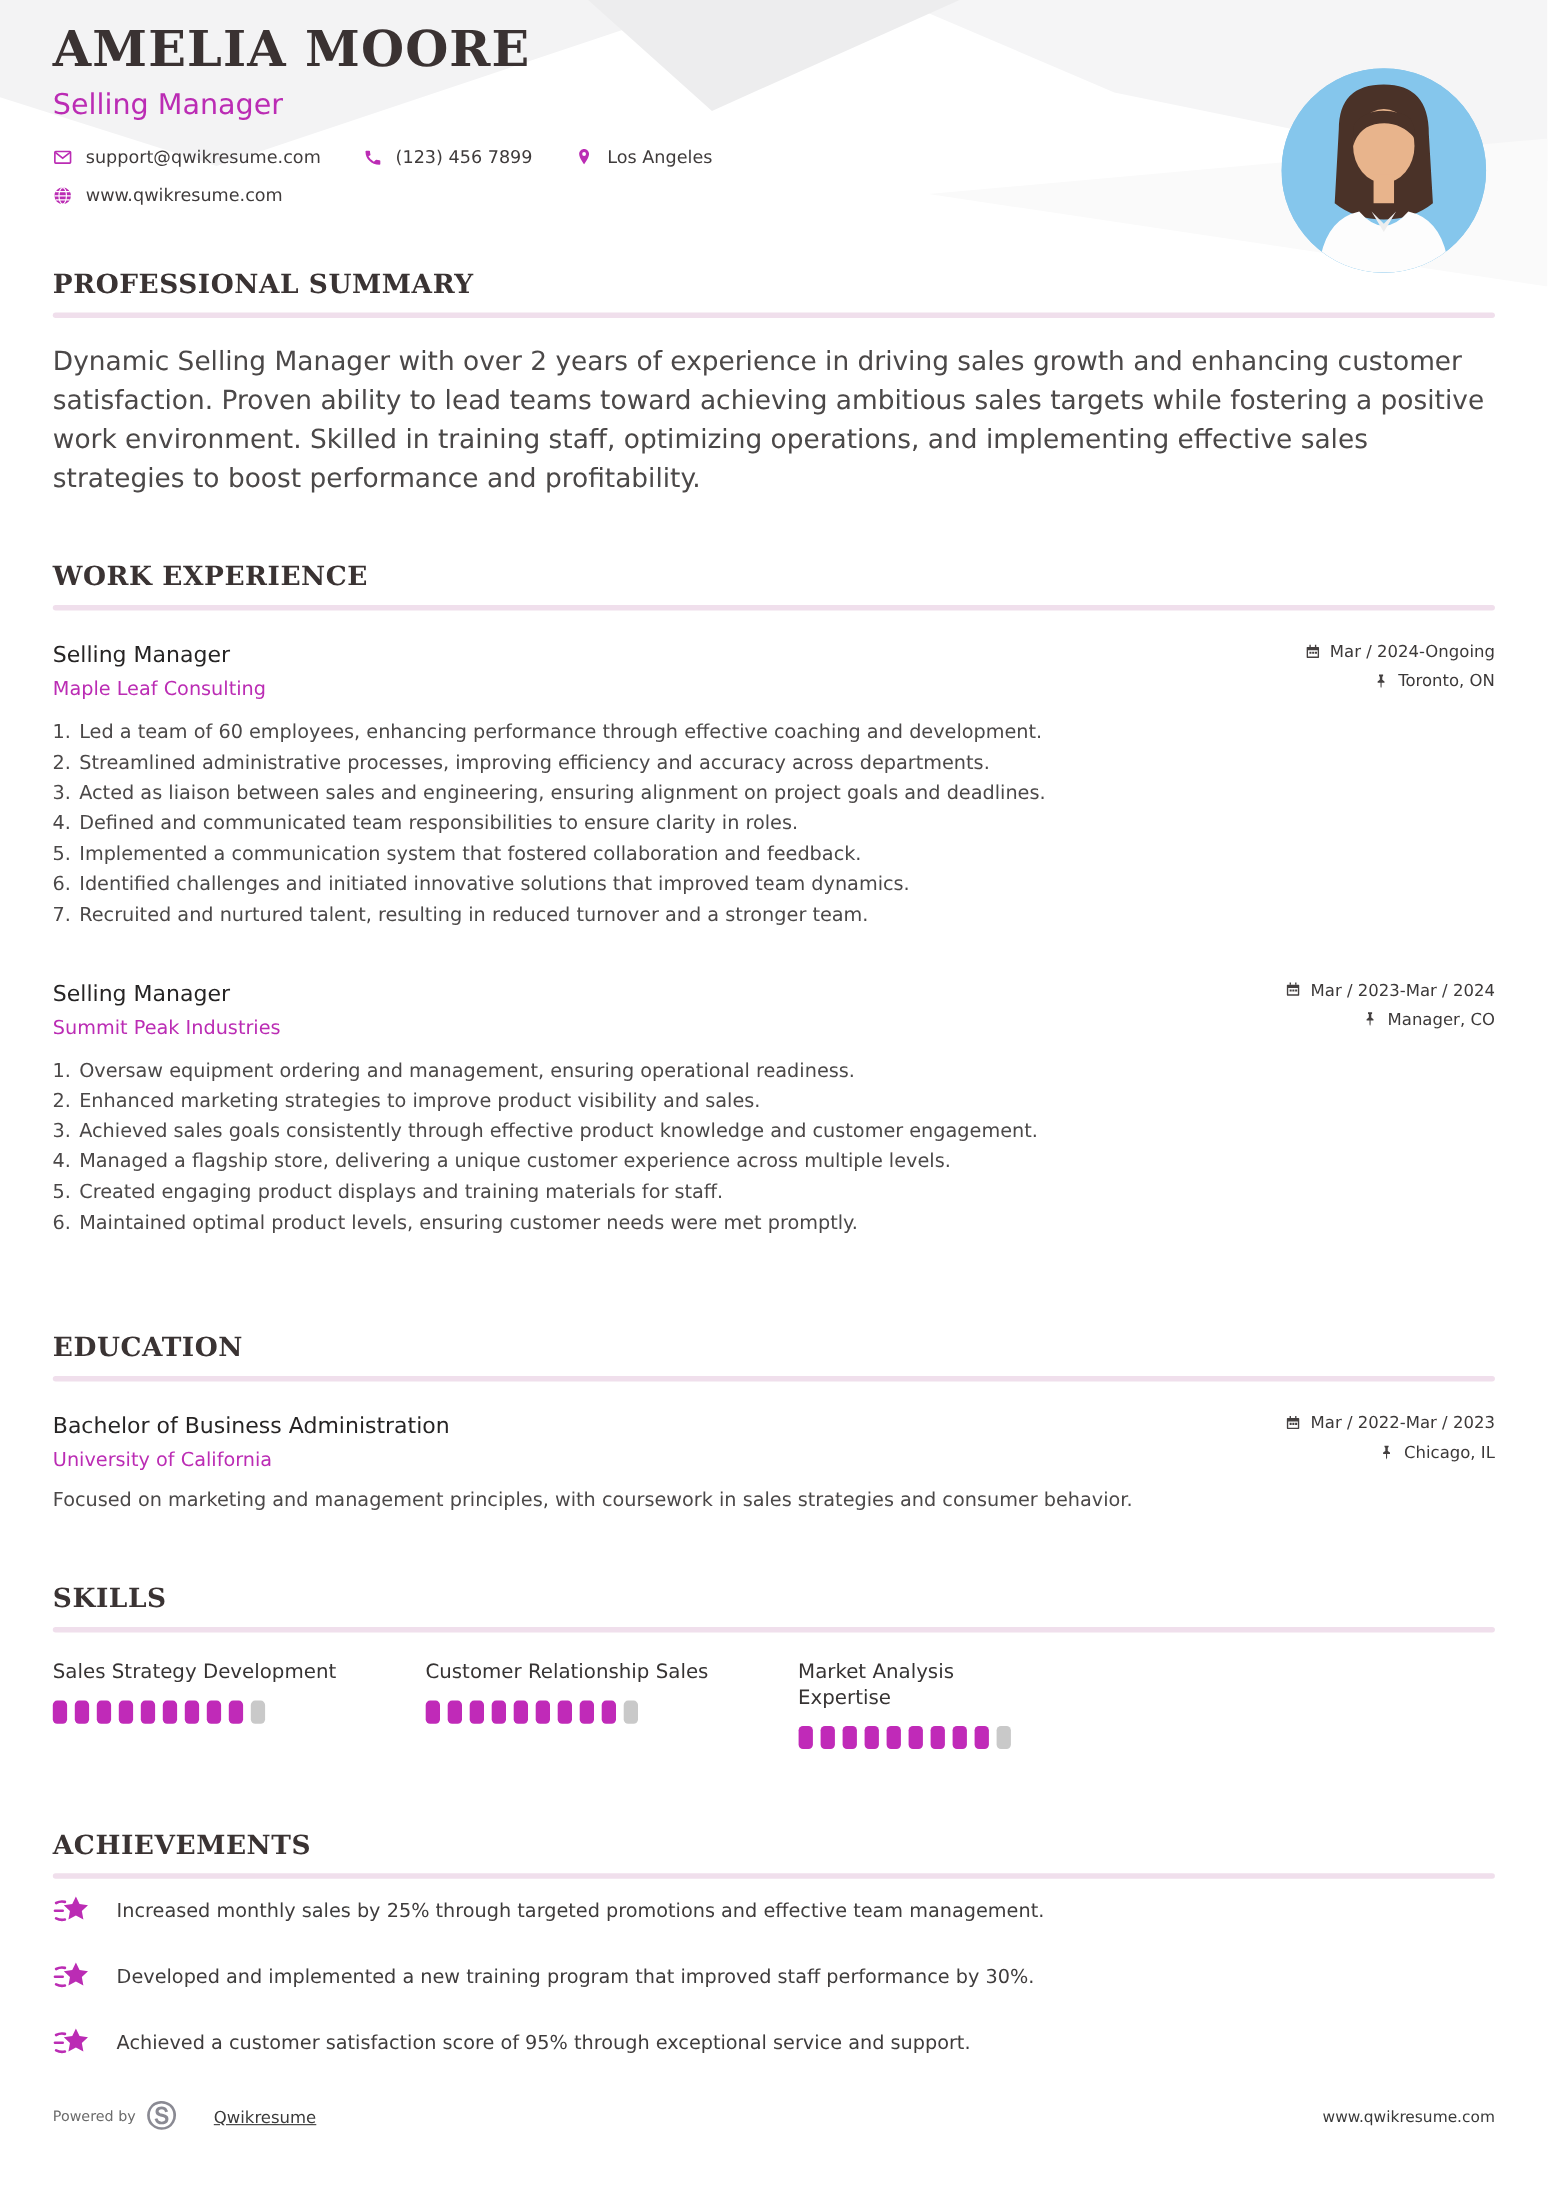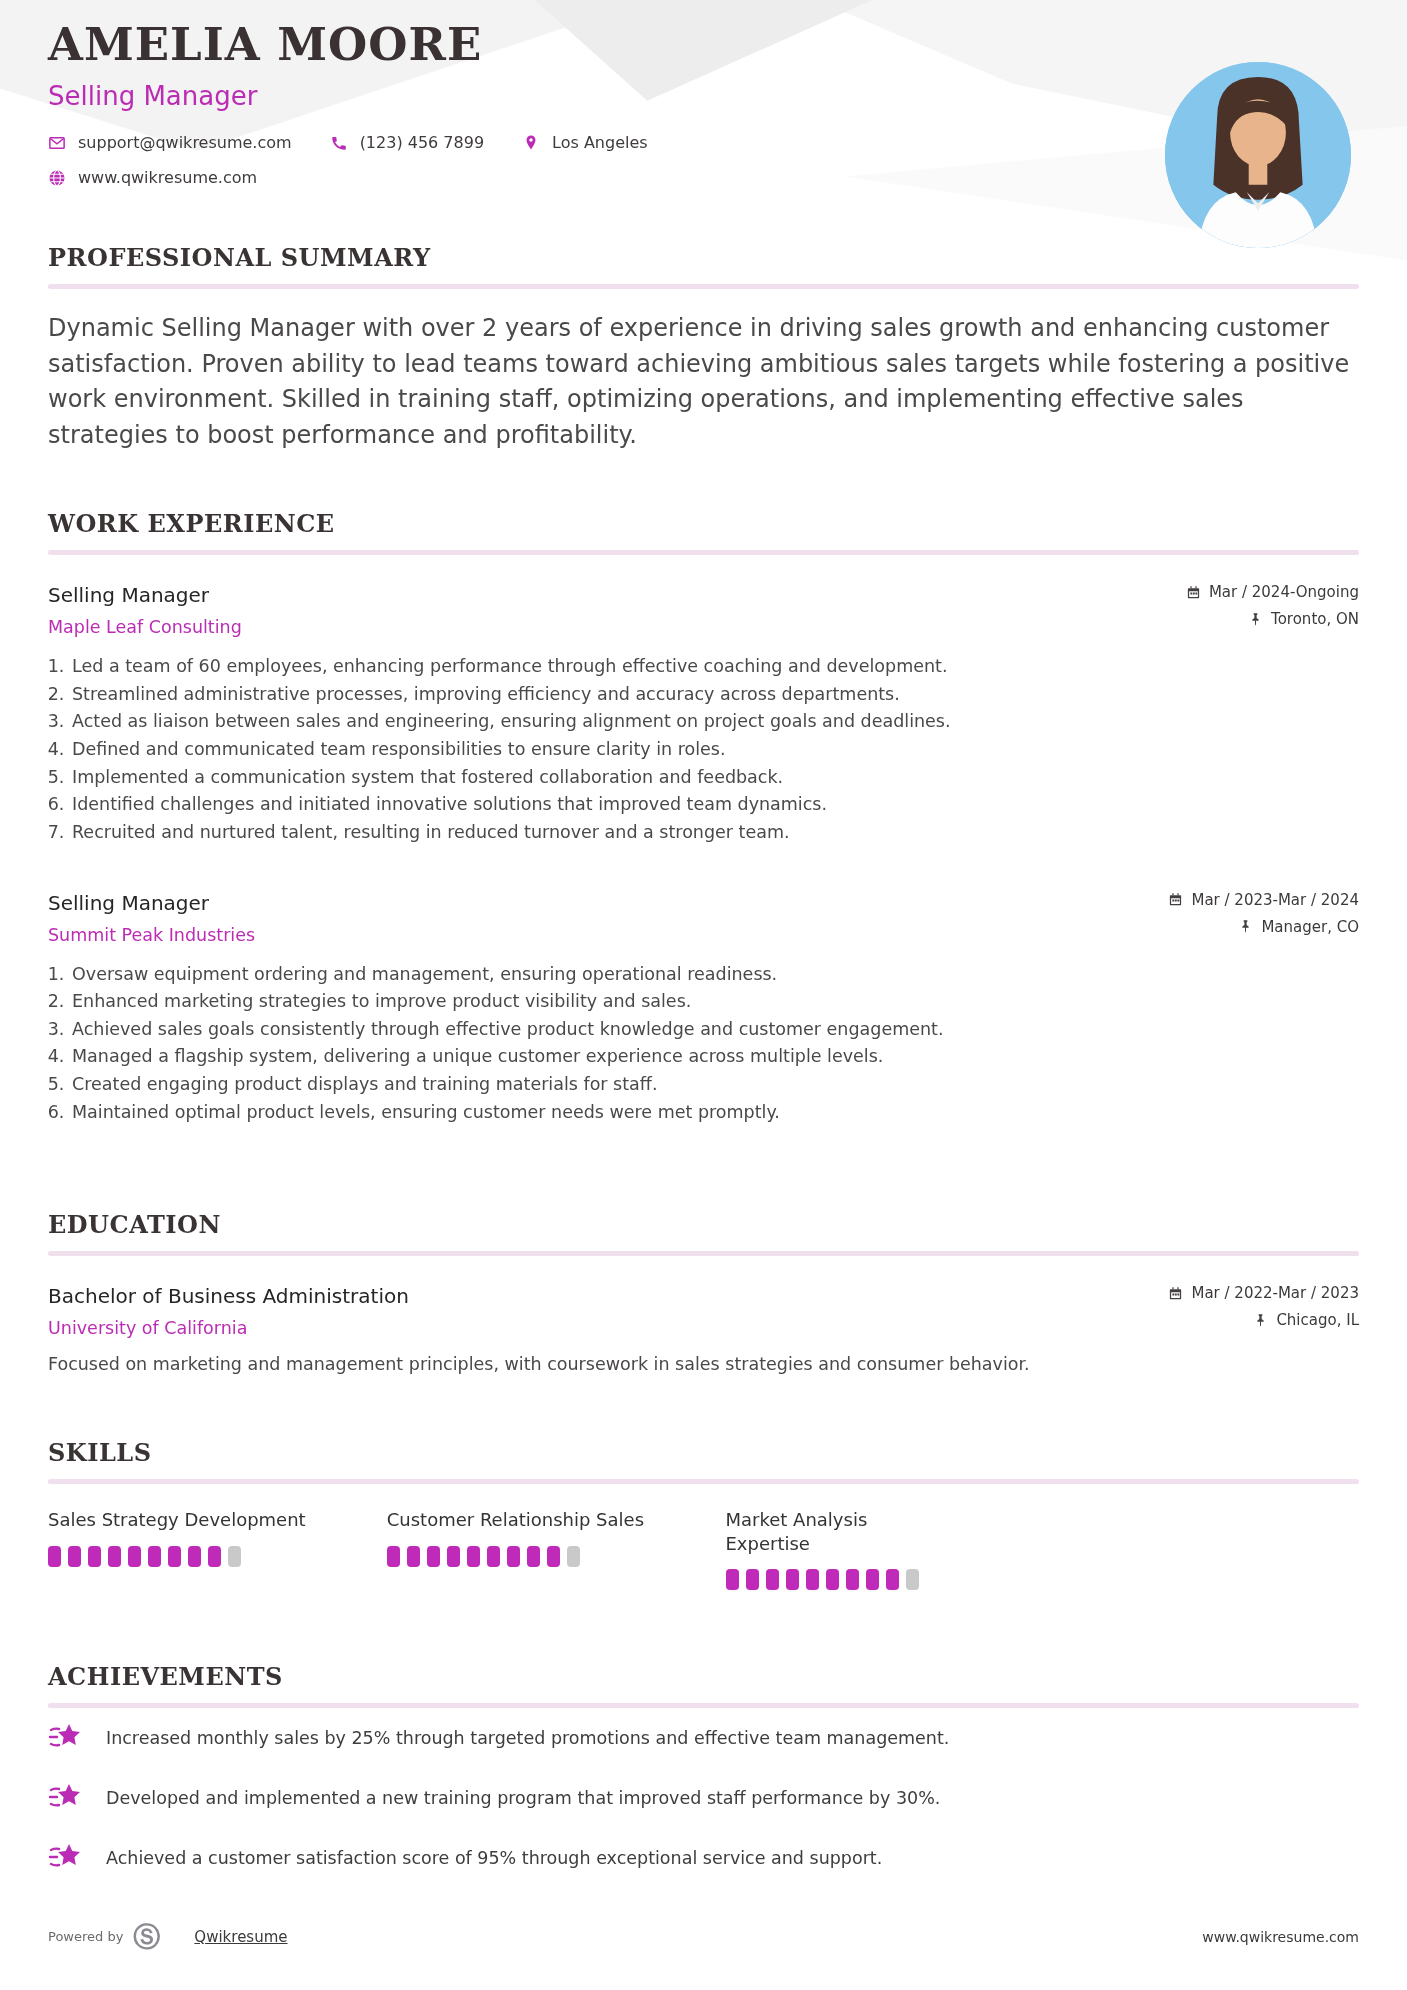--- a/index.html
+++ b/index.html
@@ -77,21 +77,21 @@
 
   
   .ach-list { margin-top:12px; }
   .ach-item { display:flex; align-items:center; gap:22px; margin-bottom:24px; }
   .ach-icon { flex:0 0 36px; width:36px; height:36px; }
   .ach-icon svg { width:36px; height:36px; }
   .ach-text { font-size:17.5px; color:#3f3c3c; }
 
   
   .footer {
-    position:absolute; left:48px; right:48px; bottom:40px; z-index:1;
+    position:absolute; left:48px; right:48px; bottom:52px; z-index:1;
     display:flex; justify-content:space-between; align-items:center;
   }
   .footer-left { display:flex; align-items:center; gap:10px; }
   .powered { font-size:13px; color:#6b6b6b; }
   .q-logo { font-size:27px; font-weight:700; color:#8a8a93; font-family:"DejaVu Sans",sans-serif; line-height:1; }
   .brand-link { font-size:15px; color:#3a3a3a; text-decoration:underline;margin-left:24px; }
   .footer-site { font-size:14px; color:#3a3a3a; }
 </style>
 </head>
 <body>
@@ -230,21 +230,21 @@
                   </svg>
               </span>
               <span>Manager, CO</span>
             </div>
           </div>
         </div>
         <ol class="job-bullets">
           <li>Oversaw equipment ordering and management, ensuring operational readiness.</li>
           <li>Enhanced marketing strategies to improve product visibility and sales.</li>
           <li>Achieved sales goals consistently through effective product knowledge and customer engagement.</li>
-          <li>Managed a flagship system, delivering a unique customer experience across multiple levels.</li>
+          <li>Managed a flagship store, delivering a unique customer experience across multiple levels.</li>
           <li>Created engaging product displays and training materials for staff.</li>
           <li>Maintained optimal product levels, ensuring customer needs were met promptly.</li>
         </ol>
       </div>
     </div>
 
     <div class="section" style="margin-top:84px;">
       <div class="sec-title">EDUCATION</div>
       <div class="sec-rule"></div>
       <div class="job">

